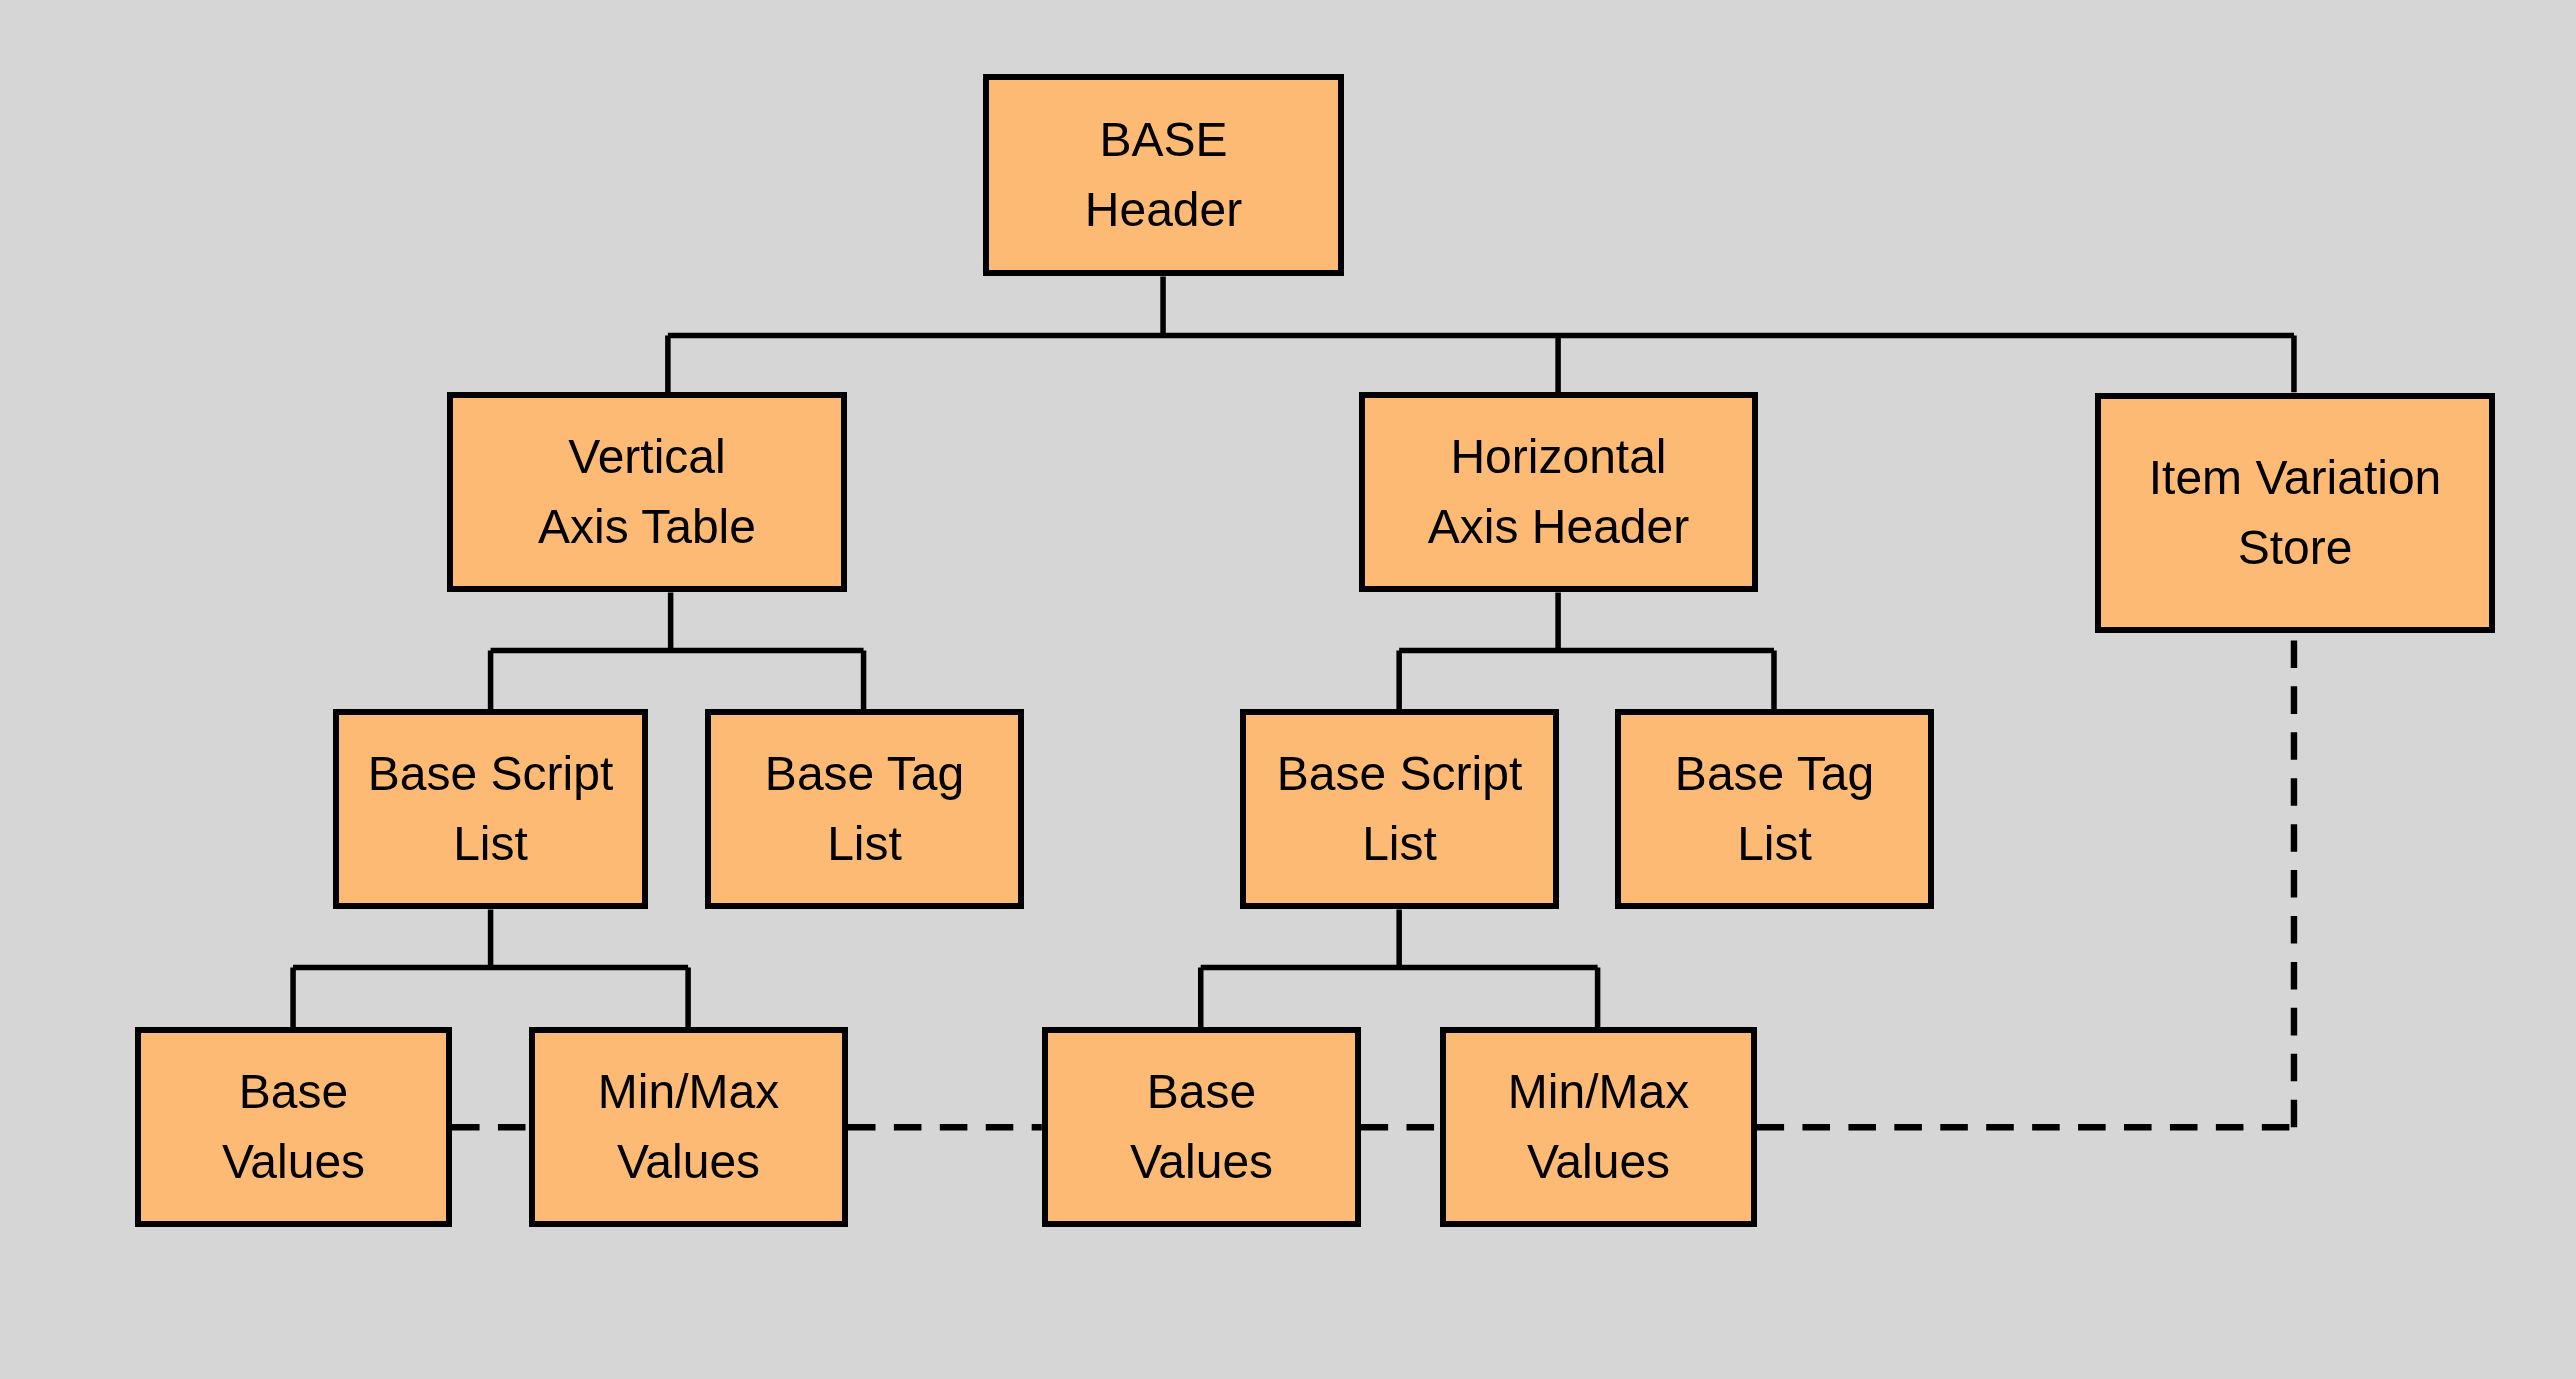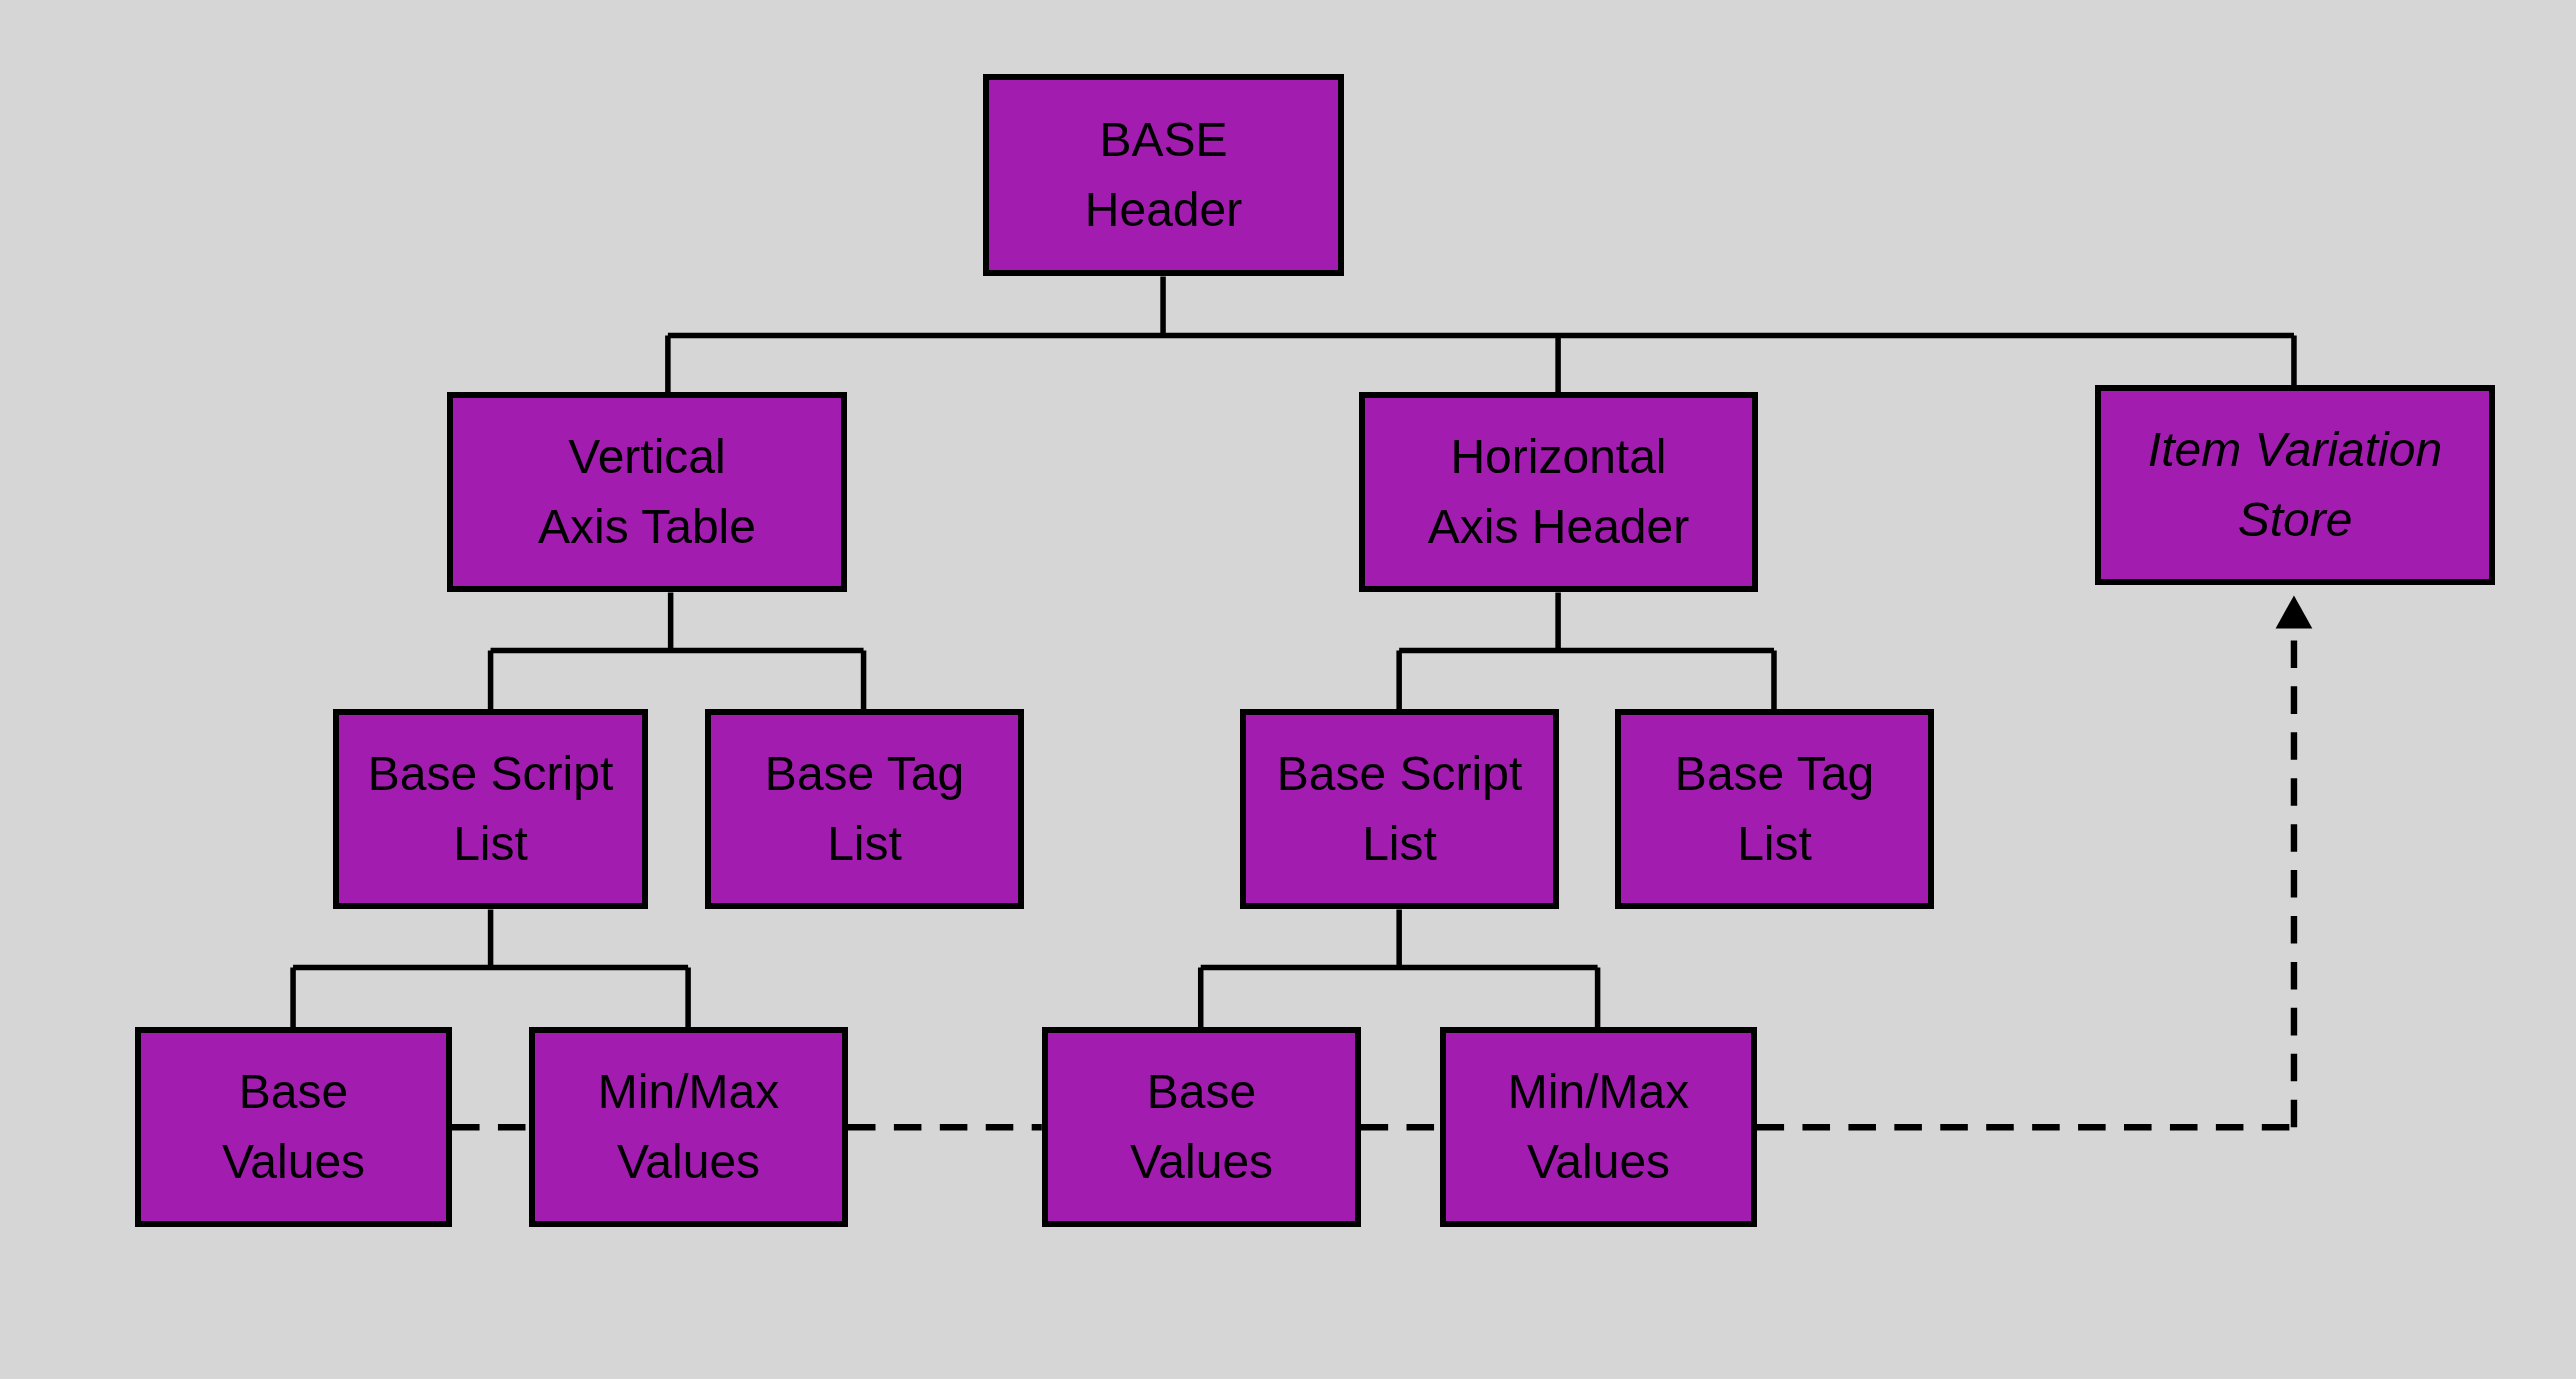--- a/index.html
+++ b/index.html
@@ -7,35 +7,35 @@
     position:relative;
     width:2576px;height:1380px;
     background:#d6d6d6;
     font-family:"Liberation Sans",sans-serif;
     overflow:hidden;
   }
   .wires{position:absolute;left:0;top:0;width:2576px;height:1380px;}
   .node{
     position:absolute;
     box-sizing:border-box;
-    background:#a21caf;
+    background:#fdba74;
     border:6.4px solid #000000;
     color:#000000;
     display:flex;align-items:center;justify-content:center;
     text-align:center;
     white-space:pre-line;
     font-size:48px;
     line-height:70px;
   }
   
   #n-base-header{left:983px;top:74px;width:361px;height:202px;}
   
   #n-vertical-axis{left:447px;top:392px;width:400px;height:200px;}
   #n-horizontal-axis{left:1359px;top:392px;width:399px;height:200px;}
-  #n-item-variation{left:2095px;top:385px;width:400px;height:200px;font-style:italic;}
+  #n-item-variation{left:2095px;top:393px;width:400px;height:240px;}
   
   #n-base-script-v{left:333px;top:709px;width:315px;height:200px;}
   #n-base-tag-v{left:705px;top:709px;width:319px;height:200px;}
   #n-base-script-h{left:1240px;top:709px;width:319px;height:200px;}
   #n-base-tag-h{left:1615px;top:709px;width:319px;height:200px;}
   
   #n-base-values-v{left:135px;top:1027px;width:317px;height:200px;}
   #n-minmax-values-v{left:529px;top:1027px;width:319px;height:200px;}
   #n-base-values-h{left:1042px;top:1027px;width:319px;height:200px;}
   #n-minmax-values-h{left:1440px;top:1027px;width:317px;height:200px;}

